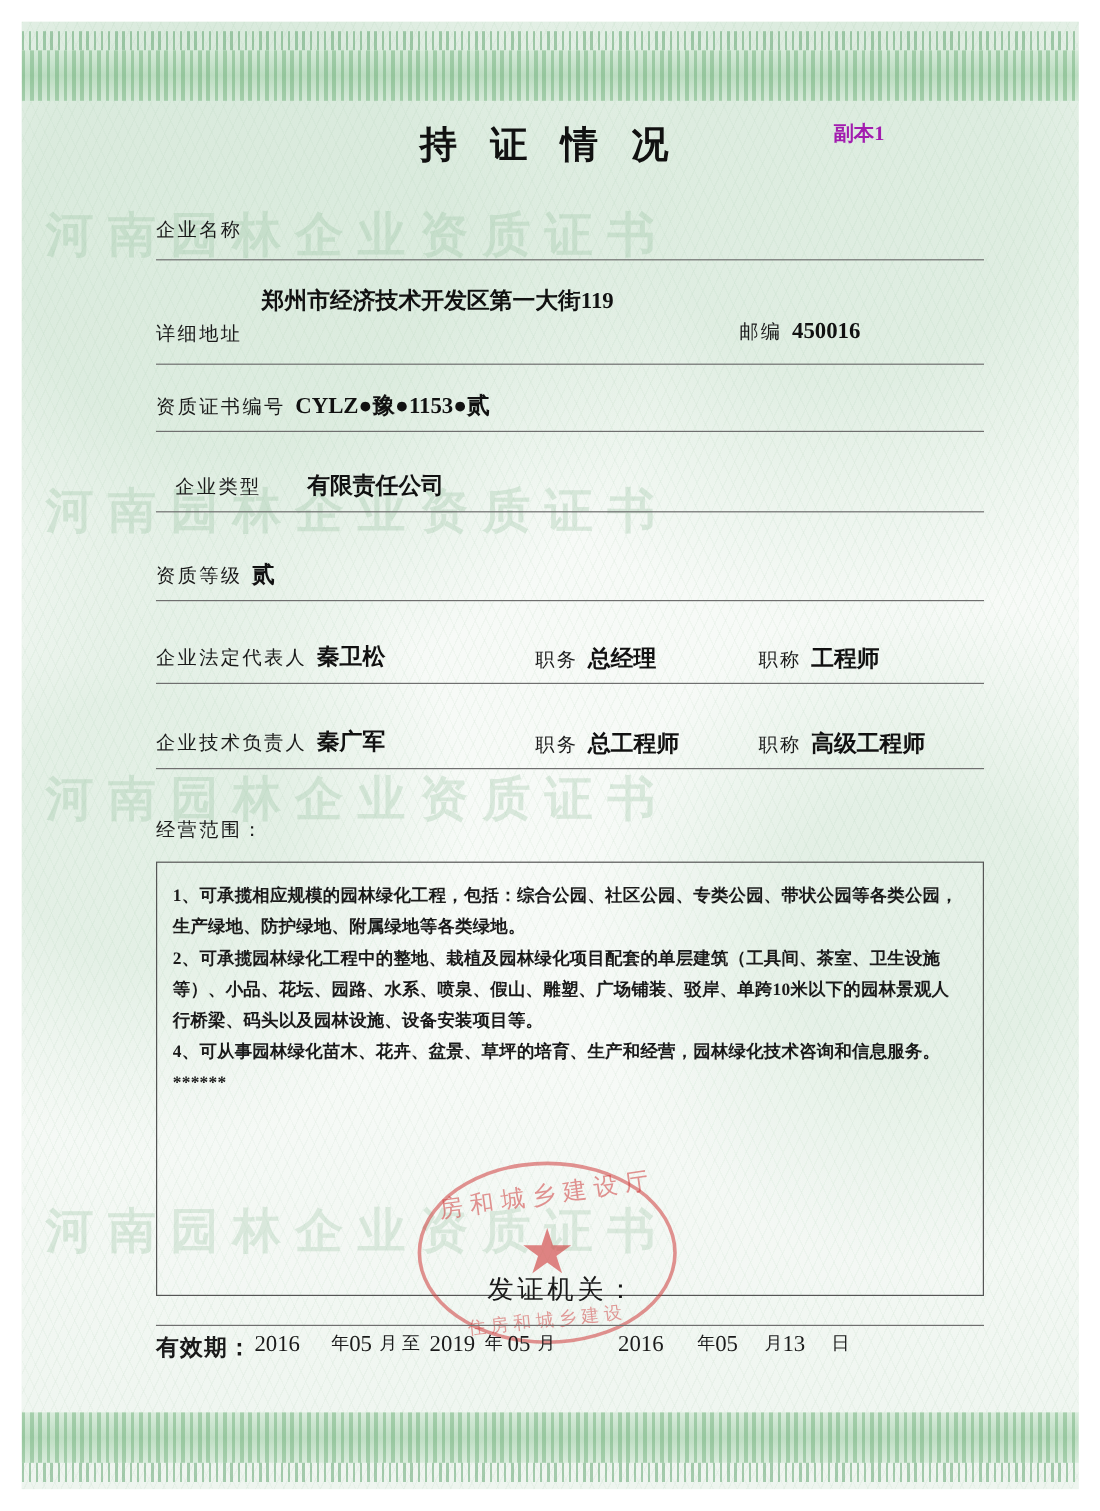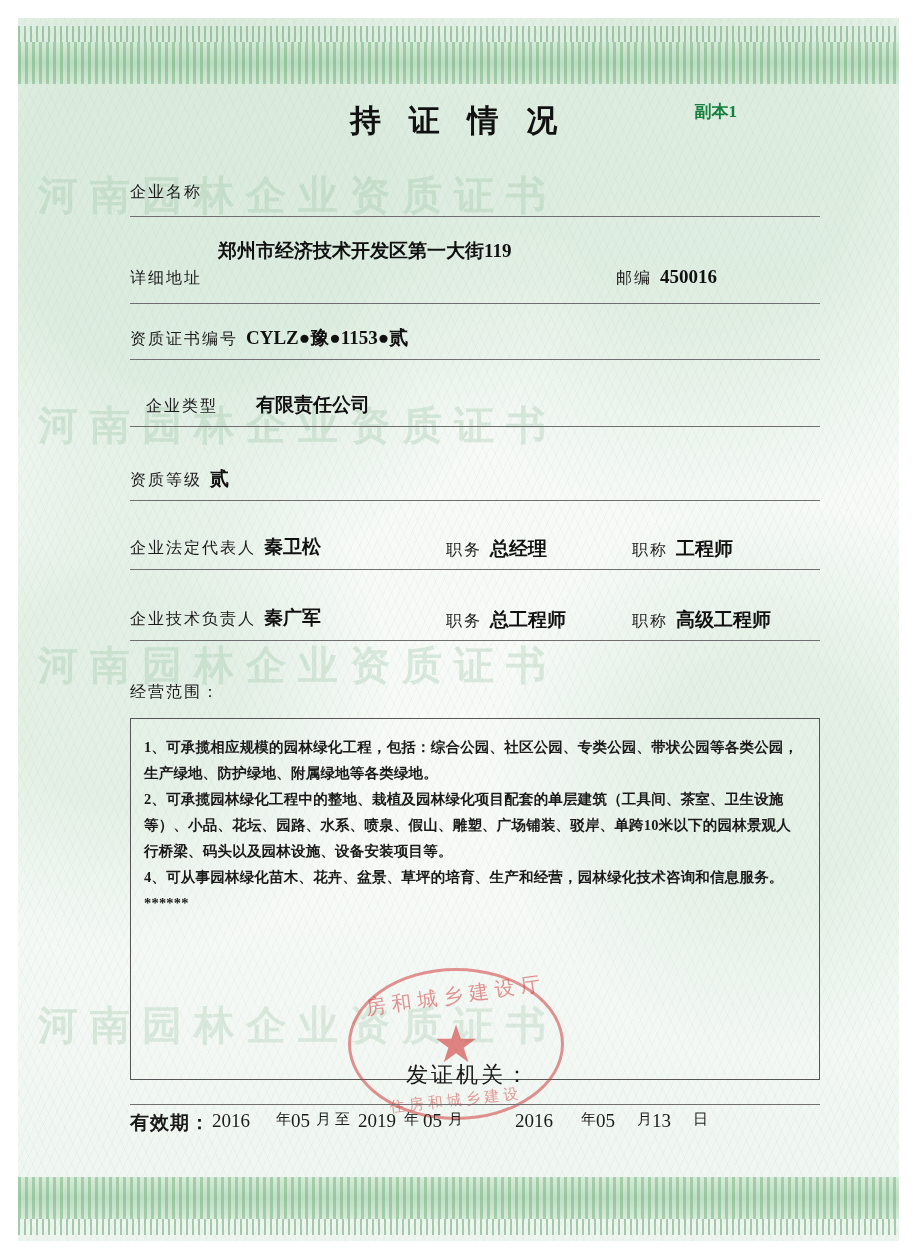--- a/index.html
+++ b/index.html
@@ -105,21 +105,21 @@
     letter-spacing: 10px;
     color: #111;
   }
   .copy-no {
     position: absolute;
     right: 162px;
     top: 82px;
     font-family: "Liberation Serif", serif;
     font-size: 17px;
     font-weight: bold;
-    color: #15803d;
+    color: #a21caf;
   }
 
   .row {
     position: absolute;
     left: 112px;
     width: 690px;
     border-bottom: 1px solid #6f6f6f;
   }
   .lbl {
     font-family: "Liberation Serif", serif;

